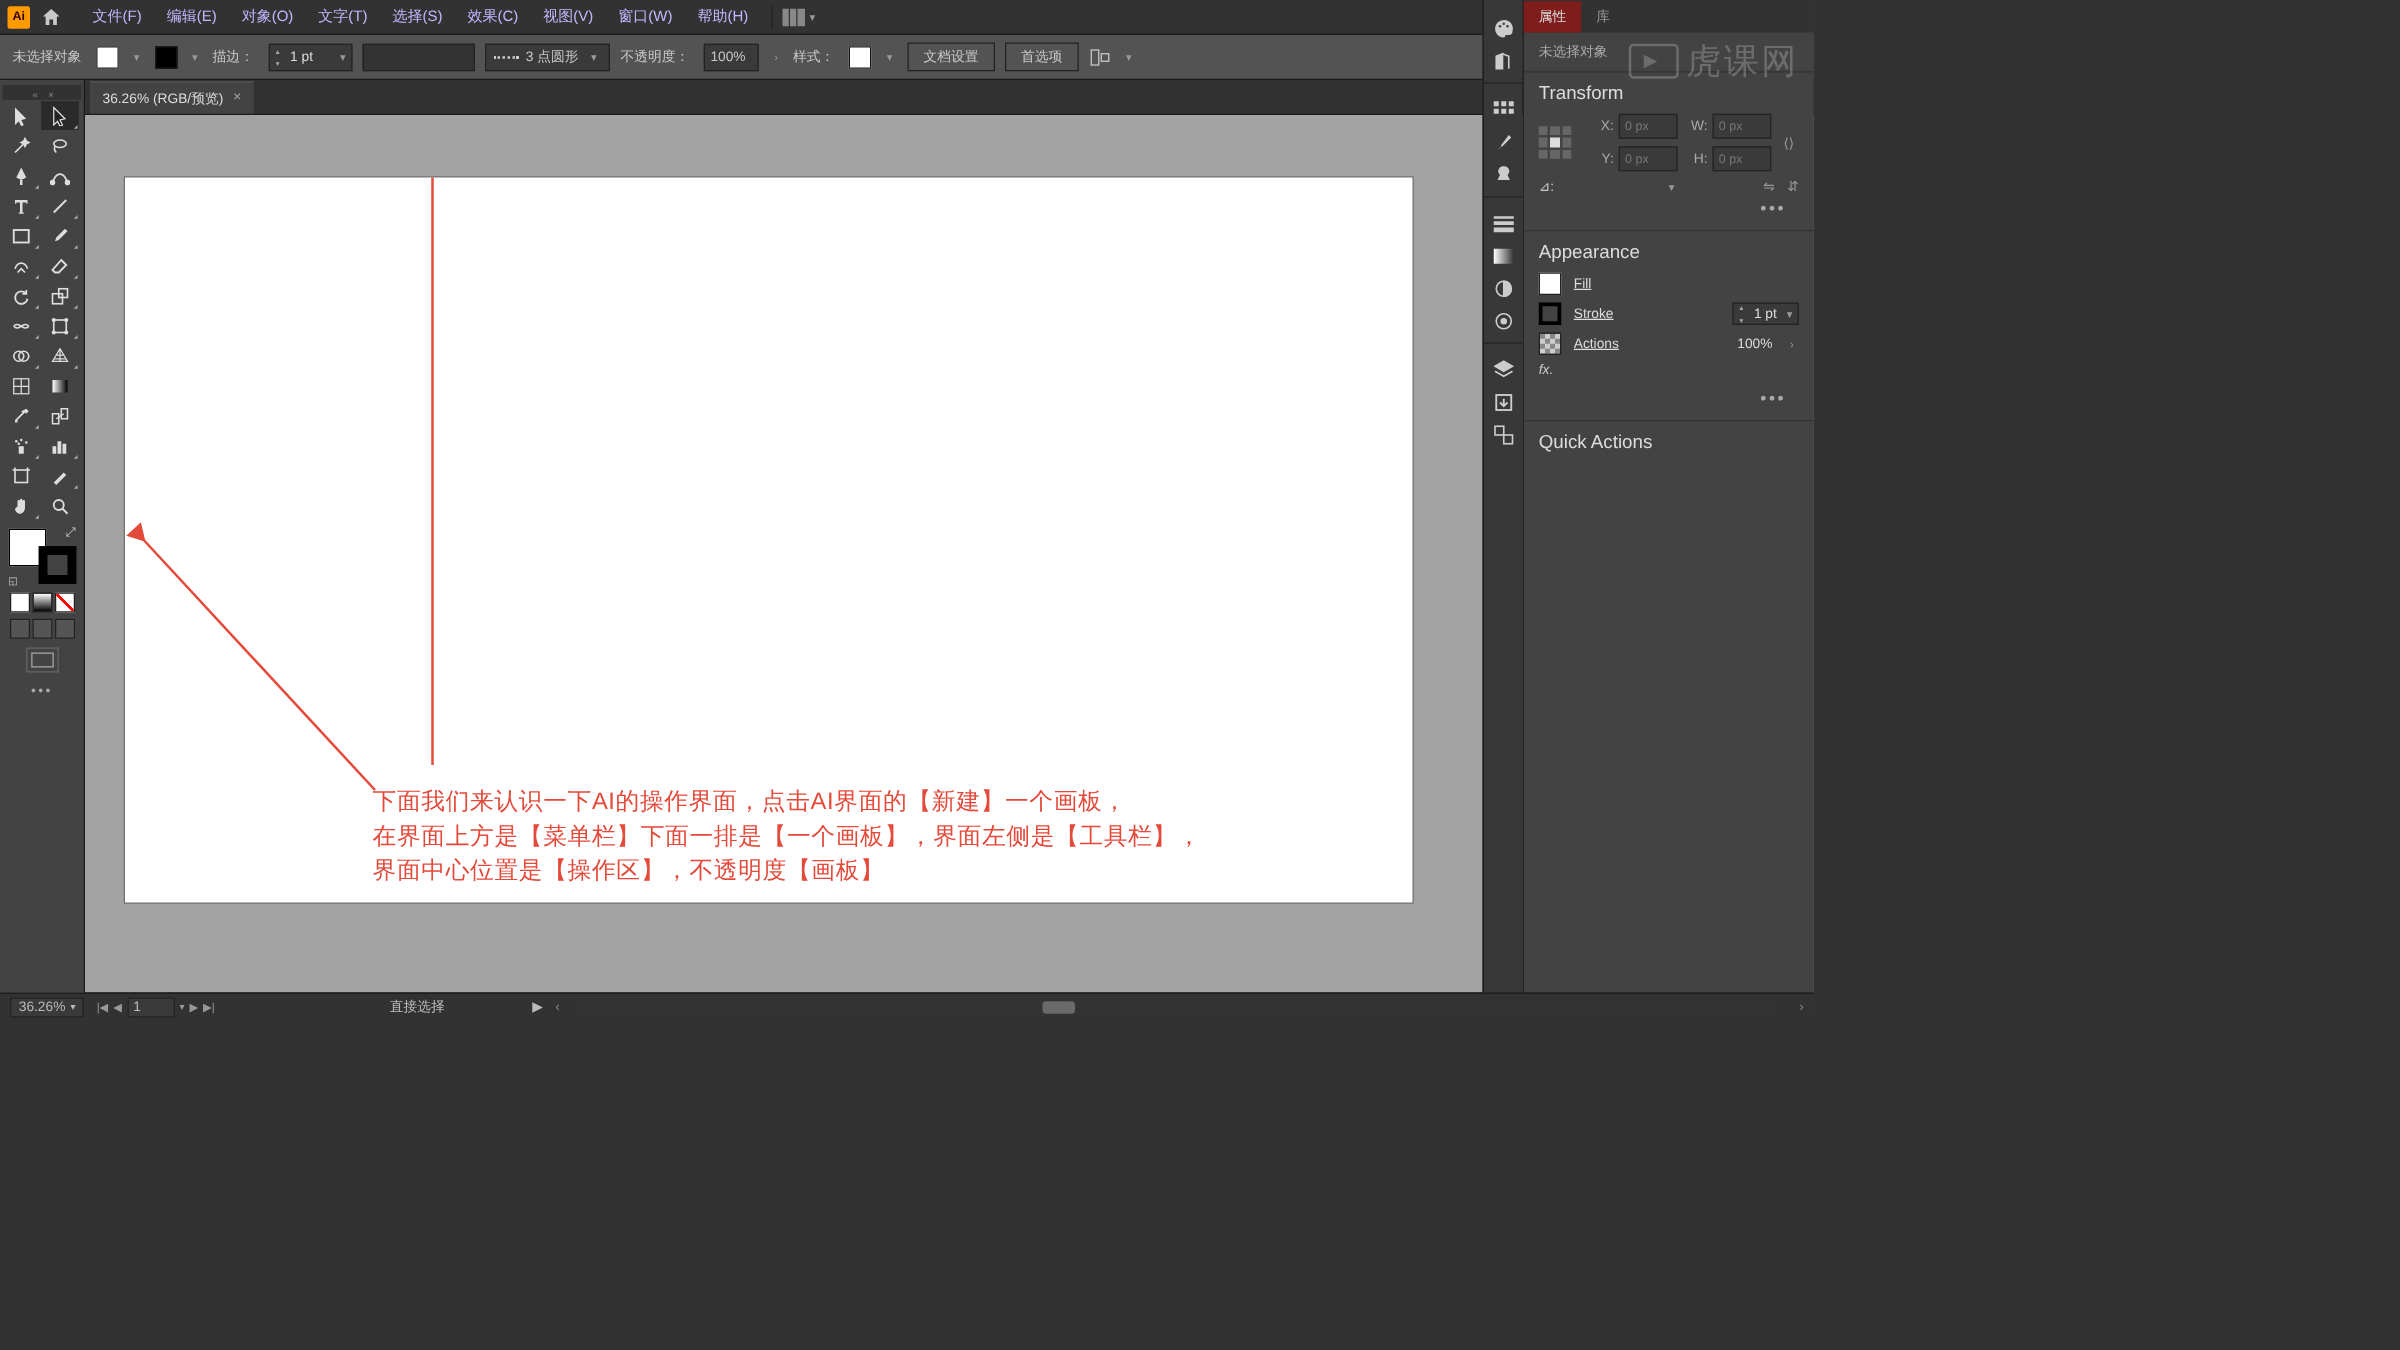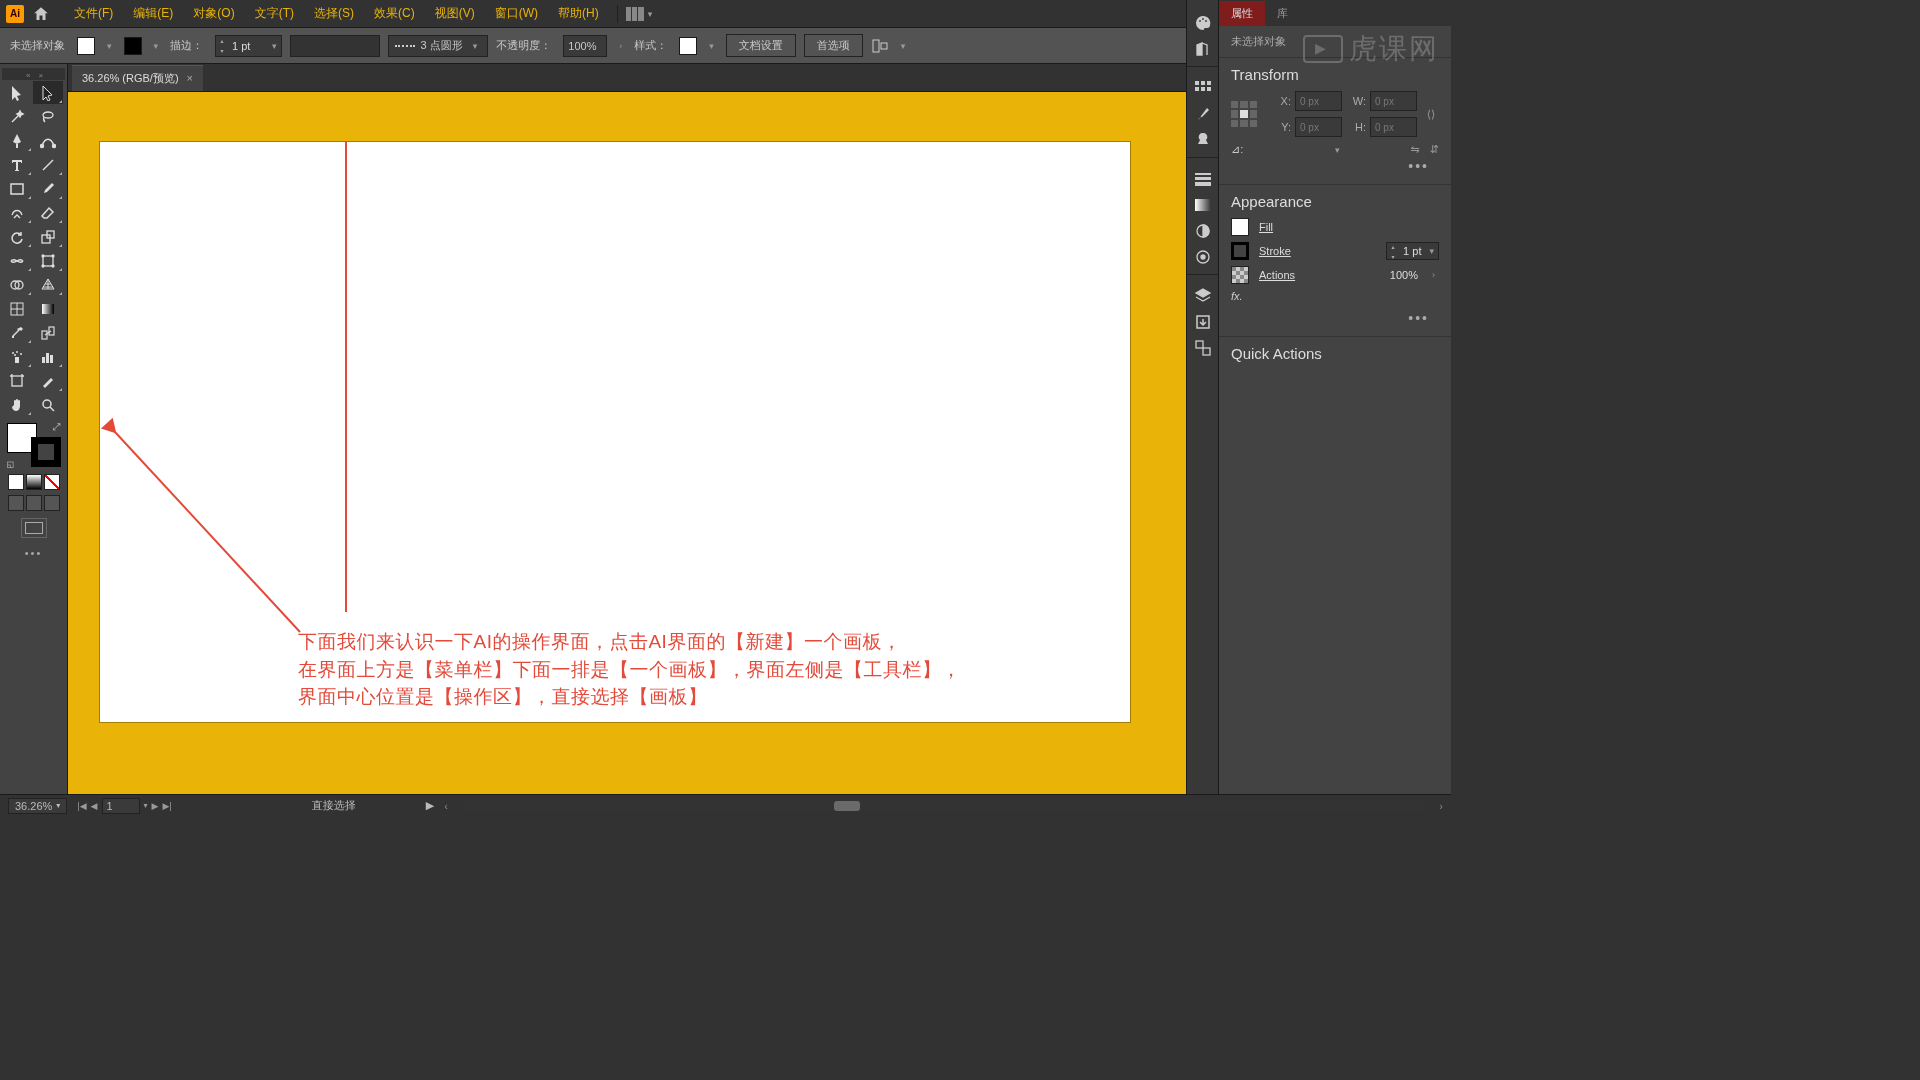--- a/index.html
+++ b/index.html
@@ -1,21 +1,21 @@
 <!DOCTYPE html>
 <html><head>
 <meta charset="utf-8">
 <style>
   * { margin: 0; padding: 0; box-sizing: border-box; font-family: "Microsoft YaHei", Arial, sans-serif; }
   body { background: #323232; width: 1451px; height: 816px; overflow: hidden; color: #c8c8c8; font-size: 11px; position: relative; }
   
   .menubar { height: 28px; background: #323232; display: flex; align-items: center; padding: 0 6px; border-bottom: 1px solid #1a1a1a; }
   .app-icon { width: 18px; height: 18px; background: #ff9a00; color: #330000; font-weight: bold; font-size: 10px; display: flex; align-items: center; justify-content: center; border-radius: 2px; margin-right: 8px; }
   .home-icon { width: 18px; height: 18px; color: #c8c8c8; margin-right: 14px; }
-  .menu-item { padding: 4px 10px; color: #eab308; cursor: pointer; font-size: 12px; }
+  .menu-item { padding: 4px 10px; color: #c4b5fd; cursor: pointer; font-size: 12px; }
   .menu-sep { width: 1px; height: 18px; background: #202020; margin: 0 8px; }
   .arrange-icon { width: 18px; height: 14px; display: flex; gap: 1px; }
   .arrange-icon span { flex: 1; background: #888; }
   .arr-drop { color: #999; margin-left: 4px; font-size: 9px; }
   .spacer { flex: 1; }
   .right-controls { display: flex; align-items: center; gap: 10px; }
   .search-box { display: flex; align-items: center; gap: 4px; color: #888; font-size: 11px; }
   .win-controls { display: flex; gap: 8px; color: #888; }
   .win-btn { width: 12px; height: 12px; display: flex; align-items: center; justify-content: center; cursor: pointer; font-size: 10px; }
   
@@ -38,21 +38,21 @@
   
   .tab-strip-row { display:flex; align-items:flex-end; height:12px; background:#323232; padding-left:24px; gap:8px; }
   .tab-strip-row .mini { font-size:8px; color:#888; cursor:pointer; }
   
   .workspace { display:flex; height: calc(816px - 28px - 36px - 22px); }
   
   .doc-area { position:relative; flex:1; display:flex; flex-direction:column; }
   .doc-tabs { height:28px; background:#323232; display:flex; align-items:center; padding-left:6px; border-bottom:1px solid #1a1a1a; }
   .doc-tab { display:flex; align-items:center; gap:8px; background:#434343; padding:5px 10px; font-size:11px; color:#ddd; border-top:1px solid #555; }
   .doc-tab .close { color:#aaa; cursor:pointer; }
-  .canvas-wrap { flex:1; background:#eab308; position:relative; overflow:hidden; }
+  .canvas-wrap { flex:1; background:#a3a3a3; position:relative; overflow:hidden; }
   .canvas-scroll-v { position:absolute; right:0; top:0; bottom:0; width:16px; background:#3a3a3a; }
   .canvas-scroll-v .thumb { position:absolute; left:2px; right:2px; top:10px; height:14px; background:#6a6a6a; border-radius:3px; }
   .artboard { position:absolute; left:32px; top:50px; width:1030px; height:580px; background:#fff; box-shadow:0 0 0 1px rgba(0,0,0,.3); }
   .annotation-text { position:absolute; left:198px; top:486px; color:#e34a3a; font-size:19px; line-height:1.46; font-weight:500; letter-spacing:0.5px;}
   .arrow-svg { position:absolute; pointer-events:none; }
   .cursor-tri { position:absolute; left:13px; top:66px; color:#fff; font-size:12px; transform:rotate(-20deg); }
   
   .toolbox { width:68px; background:#434343; display:flex; flex-direction:column; padding:4px 2px; gap:1px; border-right:1px solid #1a1a1a; position:absolute; left:0; top:0; bottom:0; z-index:3; }
   .tool-row { display:flex; gap:1px; }
   .tool { width:30px; height:23px; display:flex; align-items:center; justify-content:center; color:#d8d8d8; cursor:pointer; position:relative; }
@@ -473,21 +473,21 @@
             <marker id="ah" markerWidth="10" markerHeight="10" refX="2" refY="5" orient="auto">
               <path d="M8 1L1 5l7 4z" fill="#e34a3a"></path>
             </marker>
           </defs>
           <line x1="246" y1="-50" x2="246" y2="470" stroke="#e34a3a" stroke-width="2"></line>
           <line x1="200" y1="490" x2="15" y2="290" stroke="#e34a3a" stroke-width="2" marker-end="url(#ah)"></line>
         </svg>
         <div class="annotation-text">
           <div>下面我们来认识一下AI的操作界面，点击AI界面的【新建】一个画板，</div>
           <div>在界面上方是【菜单栏】下面一排是【一个画板】，界面左侧是【工具栏】，</div>
-          <div>界面中心位置是【操作区】，直接选择【画板】</div>
+          <div>界面中心位置是【操作区】，不透明度【画板】</div>
         </div>
       </div>
 
       <svg class="arrow-svg" style="left:0;top:-88px" width="400" height="90">
         <defs>
             <marker id="ah2" markerWidth="10" markerHeight="10" refX="2" refY="5" orient="auto">
               <path d="M8 1L1 5l7 4z" fill="#e34a3a"></path>
             </marker>
           </defs>
         <line x1="246" y1="88" x2="243" y2="6" stroke="#e34a3a" stroke-width="2" marker-end="url(#ah2)"></line>

